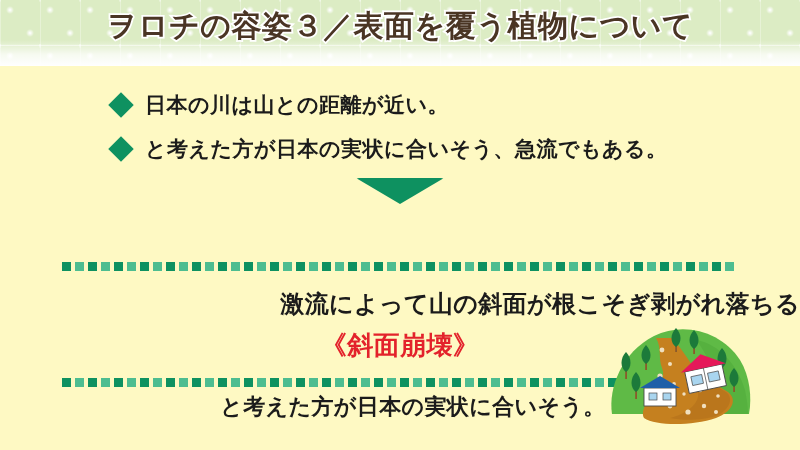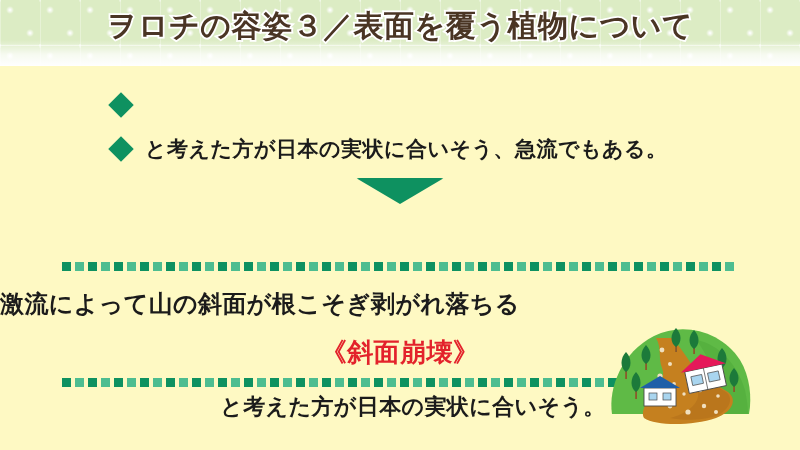--- a/index.html
+++ b/index.html
@@ -139,39 +139,38 @@
   }
   .dash-rule.top { left: 62px; top: 262px; width: 676px; }
   .dash-rule.bottom { left: 62px; top: 378px; width: 676px; }
 
   
   .emph-line1 {
     position: absolute;
     left: 0;
     top: 288px;
     width: 800px;
-    text-align: left;
+    text-align: right;
     font-size: 24px;
     font-weight: bold;
     color: #1b1b1b;
     white-space: nowrap;
     letter-spacing: .4px;
   }
   .emph-line2 {
     position: absolute;
     left: 0;
     top: 328px;
     width: 800px;
     text-align: center;
     font-size: 26px;
     font-weight: bold;
     color: #e3222b;
     white-space: nowrap;
     letter-spacing: .4px;
-    margin-top: 7px;
   }
 
   
   .bottom-line {
     position: absolute;
     left: 0;
     top: 392px;
     width: 800px;
     text-align: center;
     font-size: 22px;
@@ -199,20 +198,21 @@
   <div class="header-band">
     <div class="header-pattern"></div>
     <div class="header-stars"></div>
     <div class="header-fade"></div>
   </div>
   <div class="header-title">ヲロチの容姿３／表面を覆う植物について</div>
 
   <div class="bullet-list">
     <div class="bullet-row">
       <span class="diamond-icon"></span>
+      <span class="bullet-text">日本の川は山との距離が近い。</span>
     </div>
     <div class="bullet-row">
       <span class="diamond-icon"></span>
       <span class="bullet-text">と考えた方が日本の実状に合いそう、急流でもある。</span>
     </div>
   </div>
 
   <div class="arrow-down"></div>
 
 

